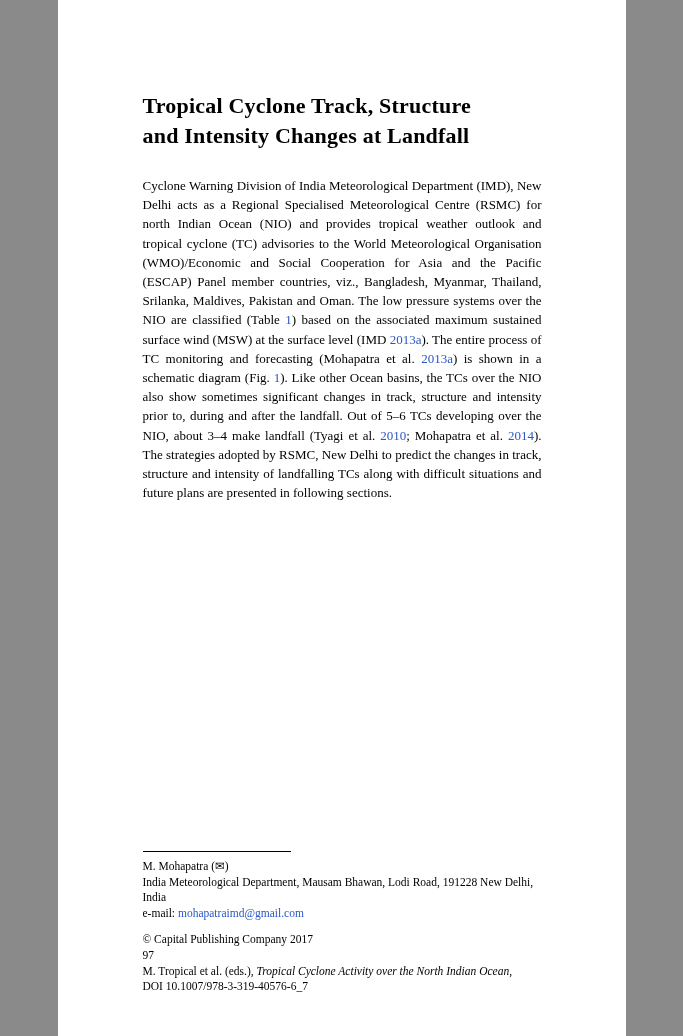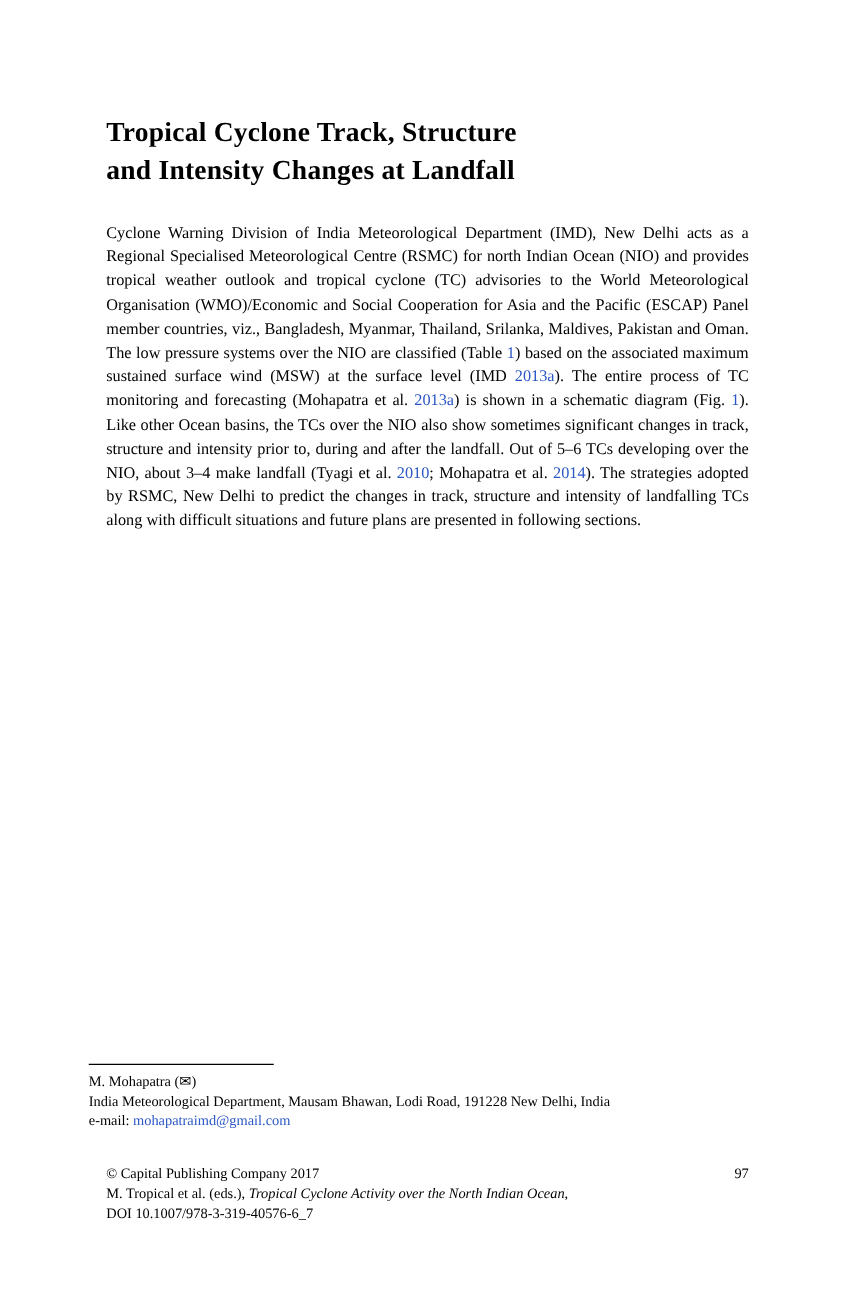--- a/index.html
+++ b/index.html
@@ -1,19 +1,19 @@
 <!DOCTYPE html>
 <html style="--link-color: #2a56c6;"><head>
 <meta charset="utf-8">
 <style>
   * { margin: 0; padding: 0; box-sizing: border-box; }
   html, body { background: #8a8a8a; }
   .page {
     position: relative;
-    width: 683px;
+    width: 568px;
     height: 1036px;
     margin: 0 auto;
     background: #ffffff;
     font-family: "Liberation Serif", serif;
     color: #000000;
     overflow: hidden;
   }
   .content {
     position: absolute;
     left: 85px;
@@ -46,21 +46,21 @@
     text-justify: inter-word;
   }
   a.link, .link {
     color: var(--link-color, #2a56c6);
     text-decoration: none;
     cursor: pointer;
   }
   .italic { font-style: italic; }
   .footnote {
     position: absolute;
-    left: 71px;
+    left: 85px;
     right: 84px;
     top: 851px;
     font-size: 11.5px;
     line-height: 15.5px;
   }
   .footnote-rule {
     width: 148px;
     border-top: 1px solid #000;
     margin-bottom: 7px;
   }
@@ -68,20 +68,21 @@
     position: absolute;
     left: 85px;
     right: 84px;
     top: 932px;
     font-size: 11.5px;
     line-height: 15.8px;
   }
   .footer-line1 {
     display: flex;
     justify-content: space-between;
+    flex-direction: column;
   }
 </style>
 </head>
 <body>
 
 <div class="page">
   <div class="content">
 
     <h1 class="chapter-title">
       <span>Tropical Cyclone Track, Structure</span><br>

